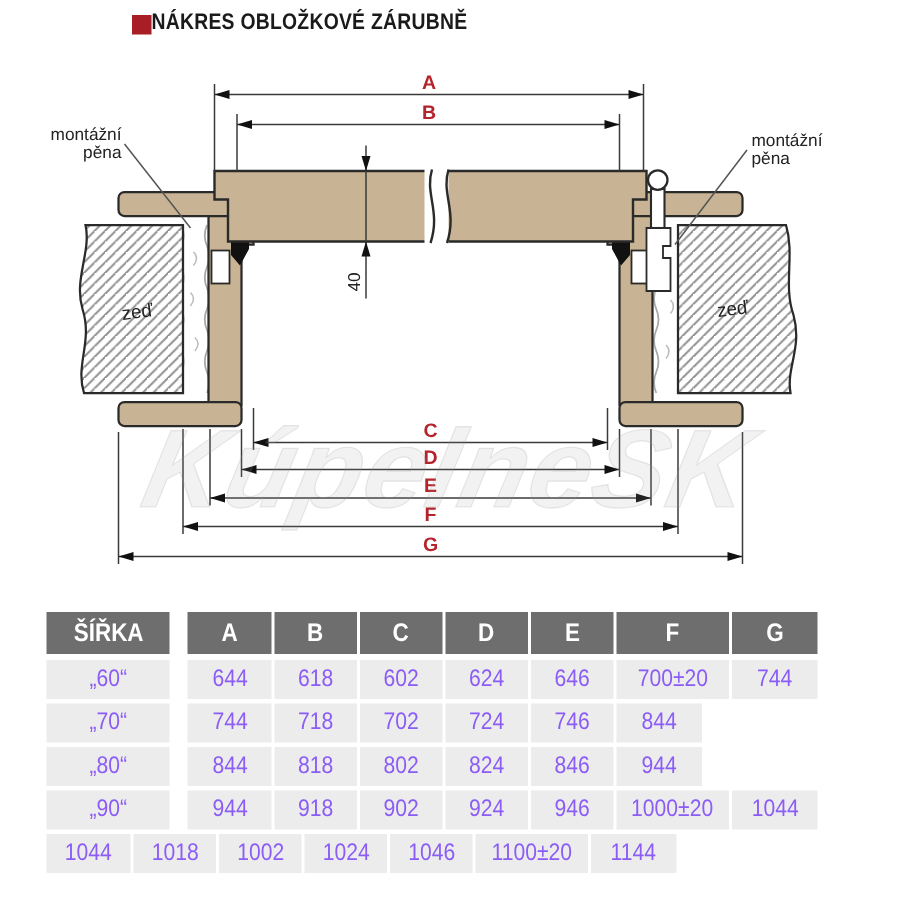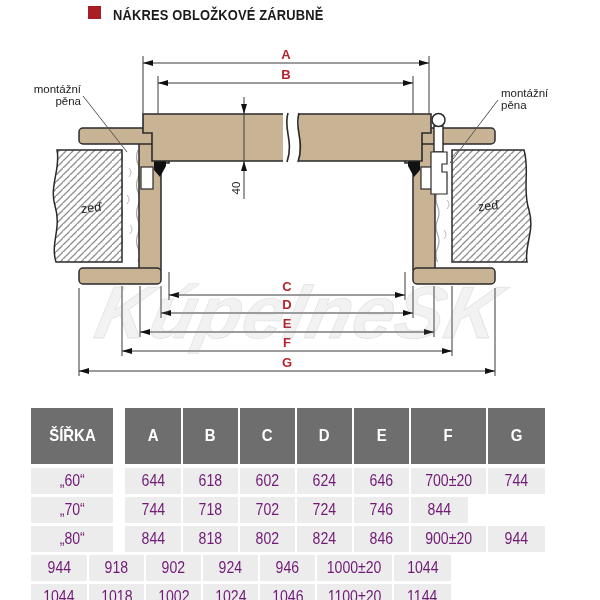--- a/index.html
+++ b/index.html
@@ -1,34 +1,34 @@
 <!DOCTYPE html>
 <html><head>
 <meta charset="utf-8">
 <style>
   html,body{margin:0;padding:0;}
   body{font-family:"Liberation Sans", sans-serif; background:#ffffff;}
   .page{position:relative;width:600px;height:600px;background:#fff;overflow:hidden;}
 
   
-  .titlebar{position:absolute;left:88px;top:6px;display:flex;align-items:flex-start;gap:12px;}
+  .titlebar{position:absolute;left:88px;top:6px;display:flex;align-items:flex-end;gap:0;}
   .titlesq{width:13px;height:13px;background:#a81e24;flex:0 0 auto;}
   .titletxt{font-size:15px;font-weight:bold;color:#1a1a1a;white-space:nowrap;
             display:inline-block;transform:scaleX(.86);transform-origin:left center;letter-spacing:.2px;}
 
   
   .diagram{position:absolute;left:0;top:0;width:600px;height:405px;}
 
   
   .dtable{position:absolute;left:31px;top:408px;width:520px;}
   .trow{display:flex;margin-bottom:3px;}
   .thead{margin-bottom:4px;}
   .cell{background:#ececec;height:26px;display:flex;align-items:center;justify-content:center;
-        color:#701a75;font-size:16px;}
-  .thead .cell{background:#6e6e6e;height:56px;color:#ffffff;font-weight:bold;font-size:17px;}
+        color:#8b5cf6;font-size:16px;}
+  .thead .cell{background:#6e6e6e;height:28px;color:#ffffff;font-weight:bold;font-size:17px;}
   .cnd{display:inline-block;transform:scaleX(.88);white-space:nowrap;}
   .c0{width:82px;margin-right:12px;}
   .c1{width:56px;margin-right:2px;}
   .c2,.c3,.c4,.c5{width:55px;margin-right:2px;}
   .c6{width:75px;margin-right:2px;}
   .c7{width:57px;margin-right:0;}
 </style>
 </head>
 <body>
 
@@ -268,28 +268,28 @@
           </div>
           <div class="cell c3">
             <span class="cnd">802</span>
           </div>
           <div class="cell c4">
             <span class="cnd">824</span>
           </div>
           <div class="cell c5">
             <span class="cnd">846</span>
           </div>
-          <div class="cell c6">
-            <span class="cnd">900±20</span>
-          </div>
           <div class="cell c7">
             <span class="cnd">944</span>
           </div>
         </div>
         <div class="trow">
+          <div class="cell c0">
+            <span class="cnd">„90“</span>
+          </div>
           <div class="cell c1">
             <span class="cnd">944</span>
           </div>
           <div class="cell c2">
             <span class="cnd">918</span>
           </div>
           <div class="cell c3">
             <span class="cnd">902</span>
           </div>
           <div class="cell c4">

